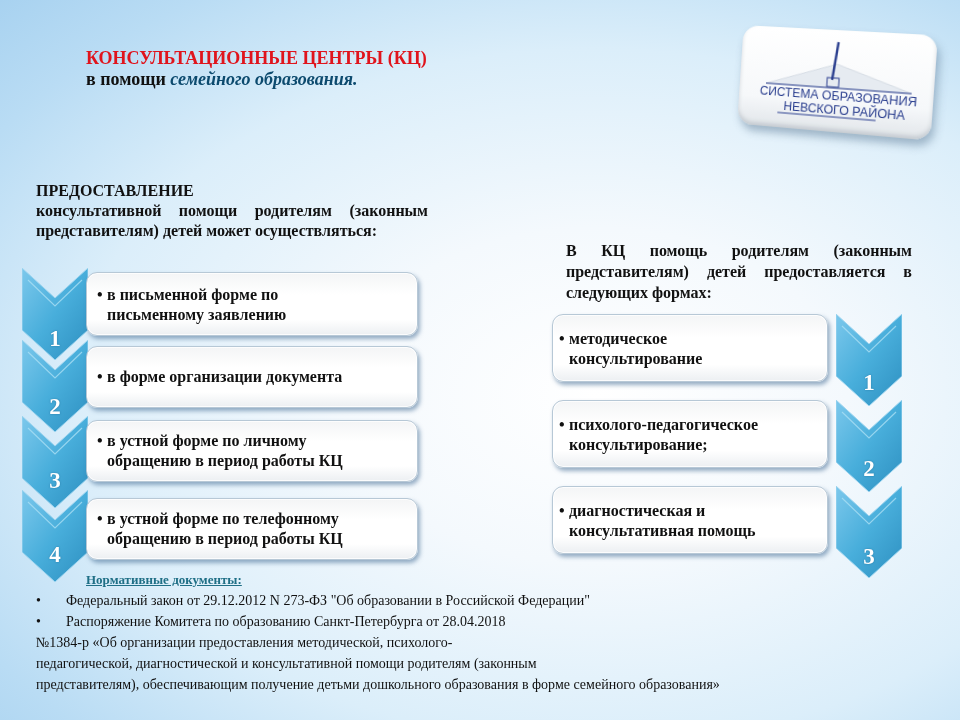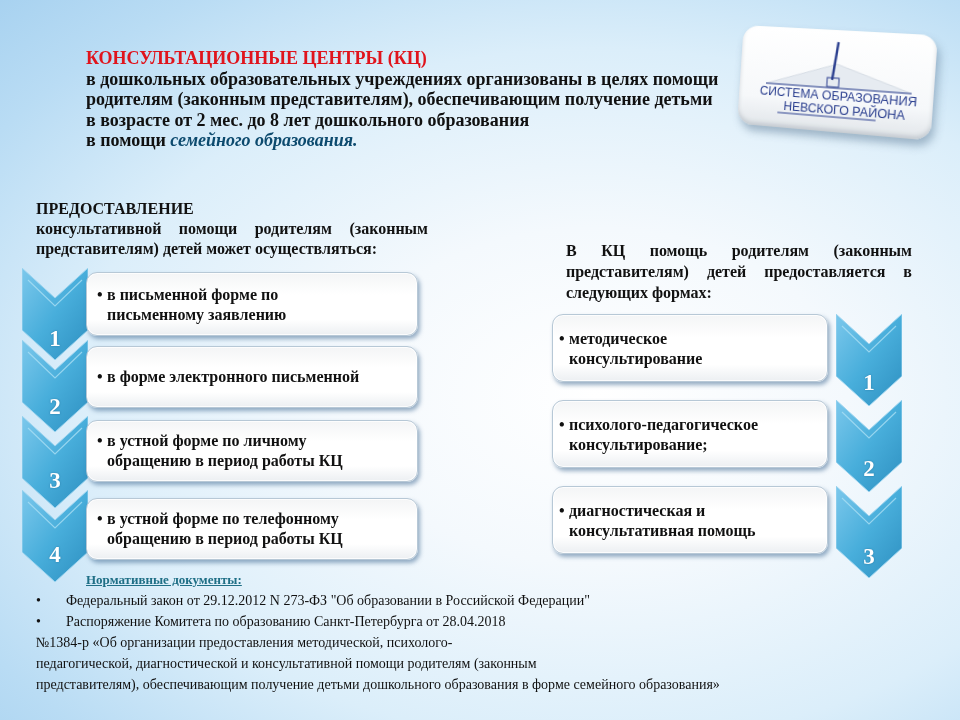--- a/index.html
+++ b/index.html
@@ -22,21 +22,21 @@
     left: 736px; top: 30px; width: 196px; height: 102px;
     background: linear-gradient(180deg, #ffffff 0%, #f6f8fa 70%, #e2e6ea 100%);
     border-radius: 16px;
     transform: perspective(400px) rotateY(-8deg) rotateZ(4deg);
     box-shadow: 3px 6px 8px rgba(80,110,140,0.45), inset 0 -3px 4px rgba(150,160,170,0.4);
   }
   #logo svg { position: absolute; left: 0; top: 0; }
 
   
   #left-intro { left: 36px; top: 181px; width: 392px; font-weight: bold; font-size: 16px; line-height: 20px; }
-  #left-intro .title { display: block; margin-top: 18px; }
+  #left-intro .title { display: block; }
   #left-intro .body { display: block; text-align: justify; text-align-last: left; }
 
   #right-intro { left: 566px; top: 240px; width: 346px; font-weight: bold; font-size: 16px; line-height: 21px; text-align: justify; text-align-last: left; }
 
   
   .box {
     position: absolute;
     background: linear-gradient(180deg, #f4f5f6 0%, #ffffff 35%, #ffffff 75%, #eceff2 100%);
     border-radius: 11px;
     border: 1px solid #b7c8d6;
@@ -61,21 +61,20 @@
   #docs { left: 36px; top: 590px; width: 880px; font-size: 14px; line-height: 21px; }
   #docs .item { position: relative; padding-left: 30px; }
   #docs .item .dot { position: absolute; left: 0; top: 0; }
   #docs .plain { display: block; }
 </style>
 </head>
 <body>
 
 <div id="header" class="abs">
   <div class="red">КОНСУЛЬТАЦИОННЫЕ ЦЕНТРЫ (КЦ)</div>
-  <div>в дошкольных образовательных учреждениях организованы в целях помощи родителям (законным представителям), обеспечивающим получение детьми в возрасте от 2 мес. до 8 лет дошкольного образования</div>
   <div><span>в помощи </span><span class="redit">семейного образования.</span></div>
 </div>
 
 <div id="logo" class="abs">
   <svg width="196" height="102" viewBox="0 0 196 102">
     <polygon points="28,58 100,34 175,58" fill="#e6ebf1" stroke="#c6cfd9" stroke-width="0.6"></polygon>
     <line x1="100" y1="12" x2="96" y2="50" stroke="#2b3f8f" stroke-width="2.4"></line>
     <rect x="91" y="48" width="12" height="9" fill="none" stroke="#2b3f8f" stroke-width="1"></rect>
     <line x1="28" y1="58" x2="175" y2="58" stroke="#2b3f8f" stroke-width="1"></line>
     <text x="22" y="70" font-family="Liberation Sans, sans-serif" font-size="12.5" fill="#2b3f8f">СИСТЕМА ОБРАЗОВАНИЯ</text>
@@ -114,21 +113,21 @@
 <div class="chev" style="left:22px; top:340px;">
   <svg width="66" height="92" viewBox="0 0 66 92">
     <polygon points="0,0 33,30 66,0 66,62 33,92 0,62" fill="url(#cg)" stroke="#9fd5ef" stroke-width="1"></polygon>
     <polyline points="6,12 33,38 60,12" fill="none" stroke="#a9def4" stroke-width="1.2" opacity="0.8"></polyline>
   </svg>
   <div class="num" style="top:54px;">2</div>
 </div>
 <div class="box" style="left:86px; top:346px; width:332px; height:62px;">
   <div class="txt" style="left:10px; top:20px;">
       <span class="bullet">•</span>
-      <span class="content">в форме электронного письменной</span>
+      <span class="content">в форме организации документа</span>
     </div>
 </div>
 
 <div class="chev" style="left:22px; top:416px;">
   <svg width="66" height="92" viewBox="0 0 66 92">
     <polygon points="0,0 33,30 66,0 66,62 33,92 0,62" fill="url(#cg)" stroke="#9fd5ef" stroke-width="1"></polygon>
     <polyline points="6,12 33,38 60,12" fill="none" stroke="#a9def4" stroke-width="1.2" opacity="0.8"></polyline>
   </svg>
   <div class="num" style="top:52px;">3</div>
 </div>

